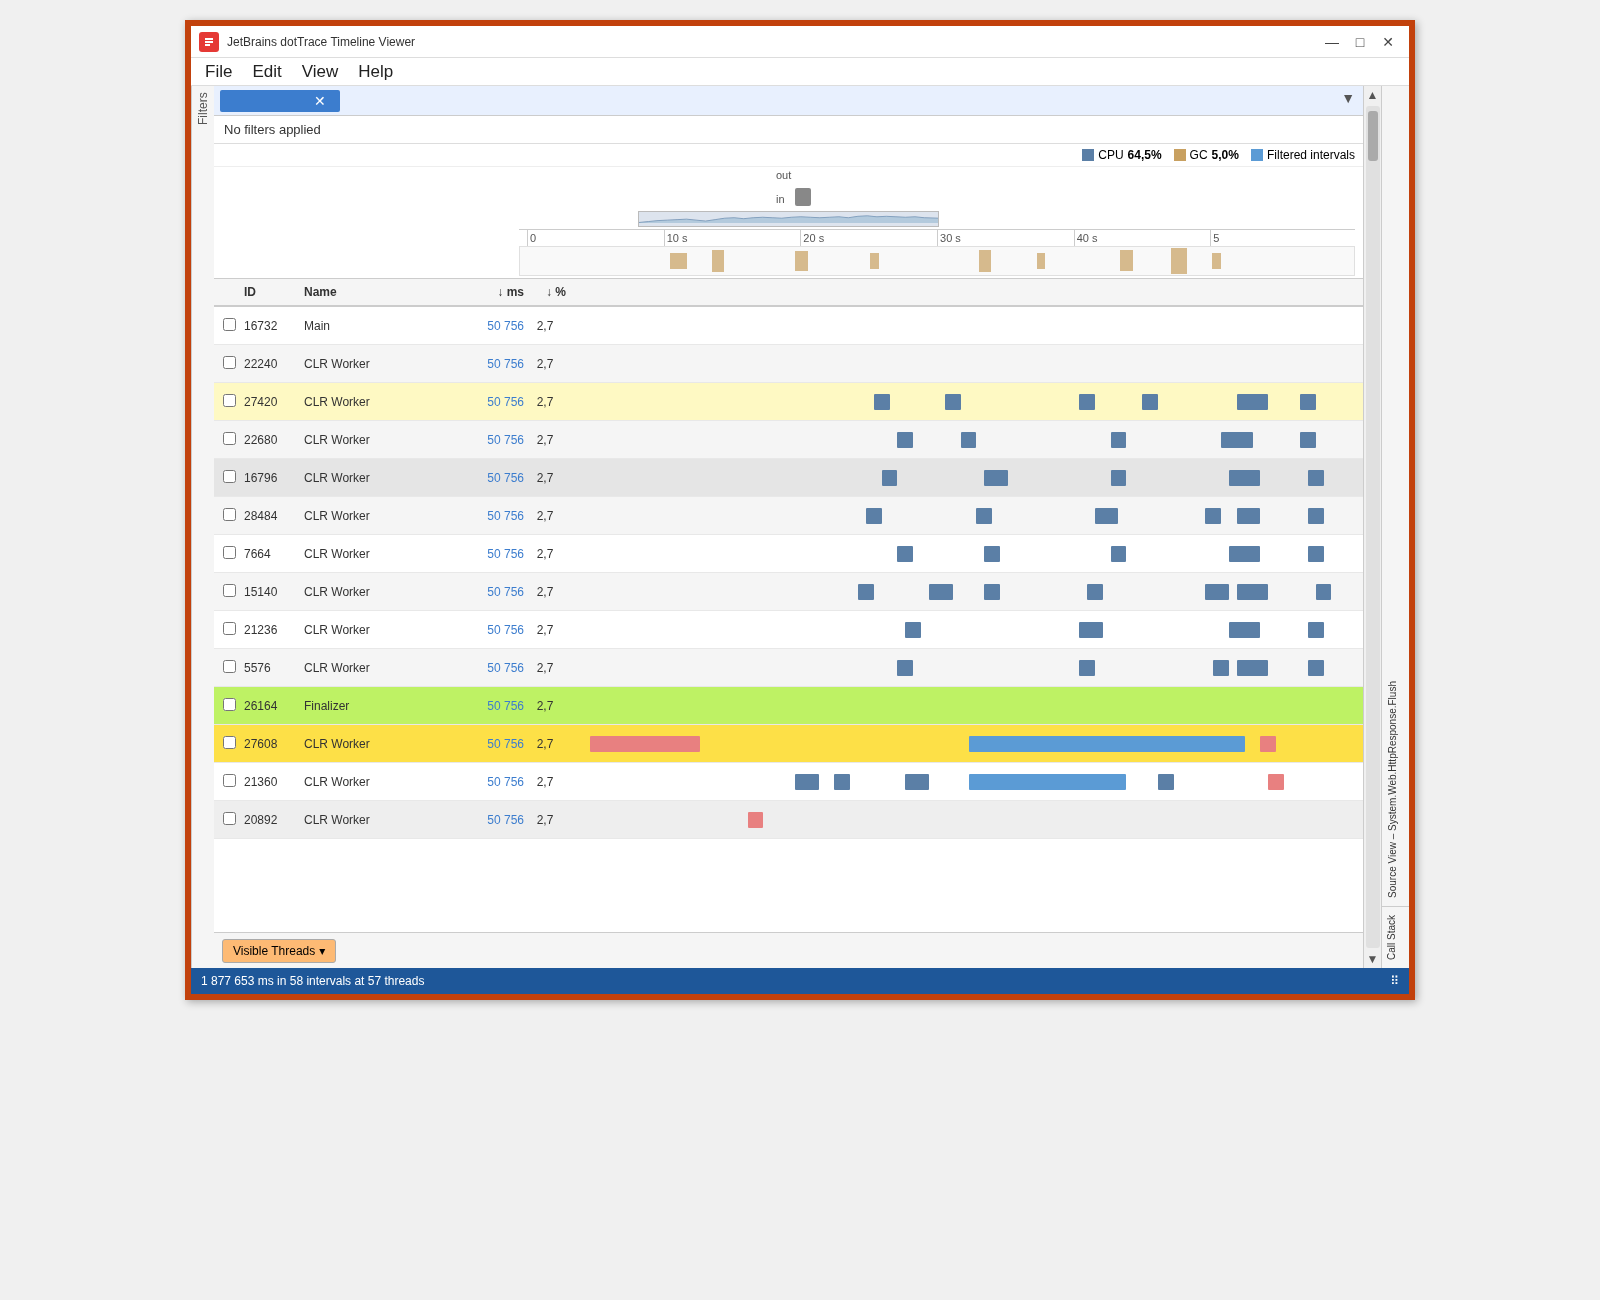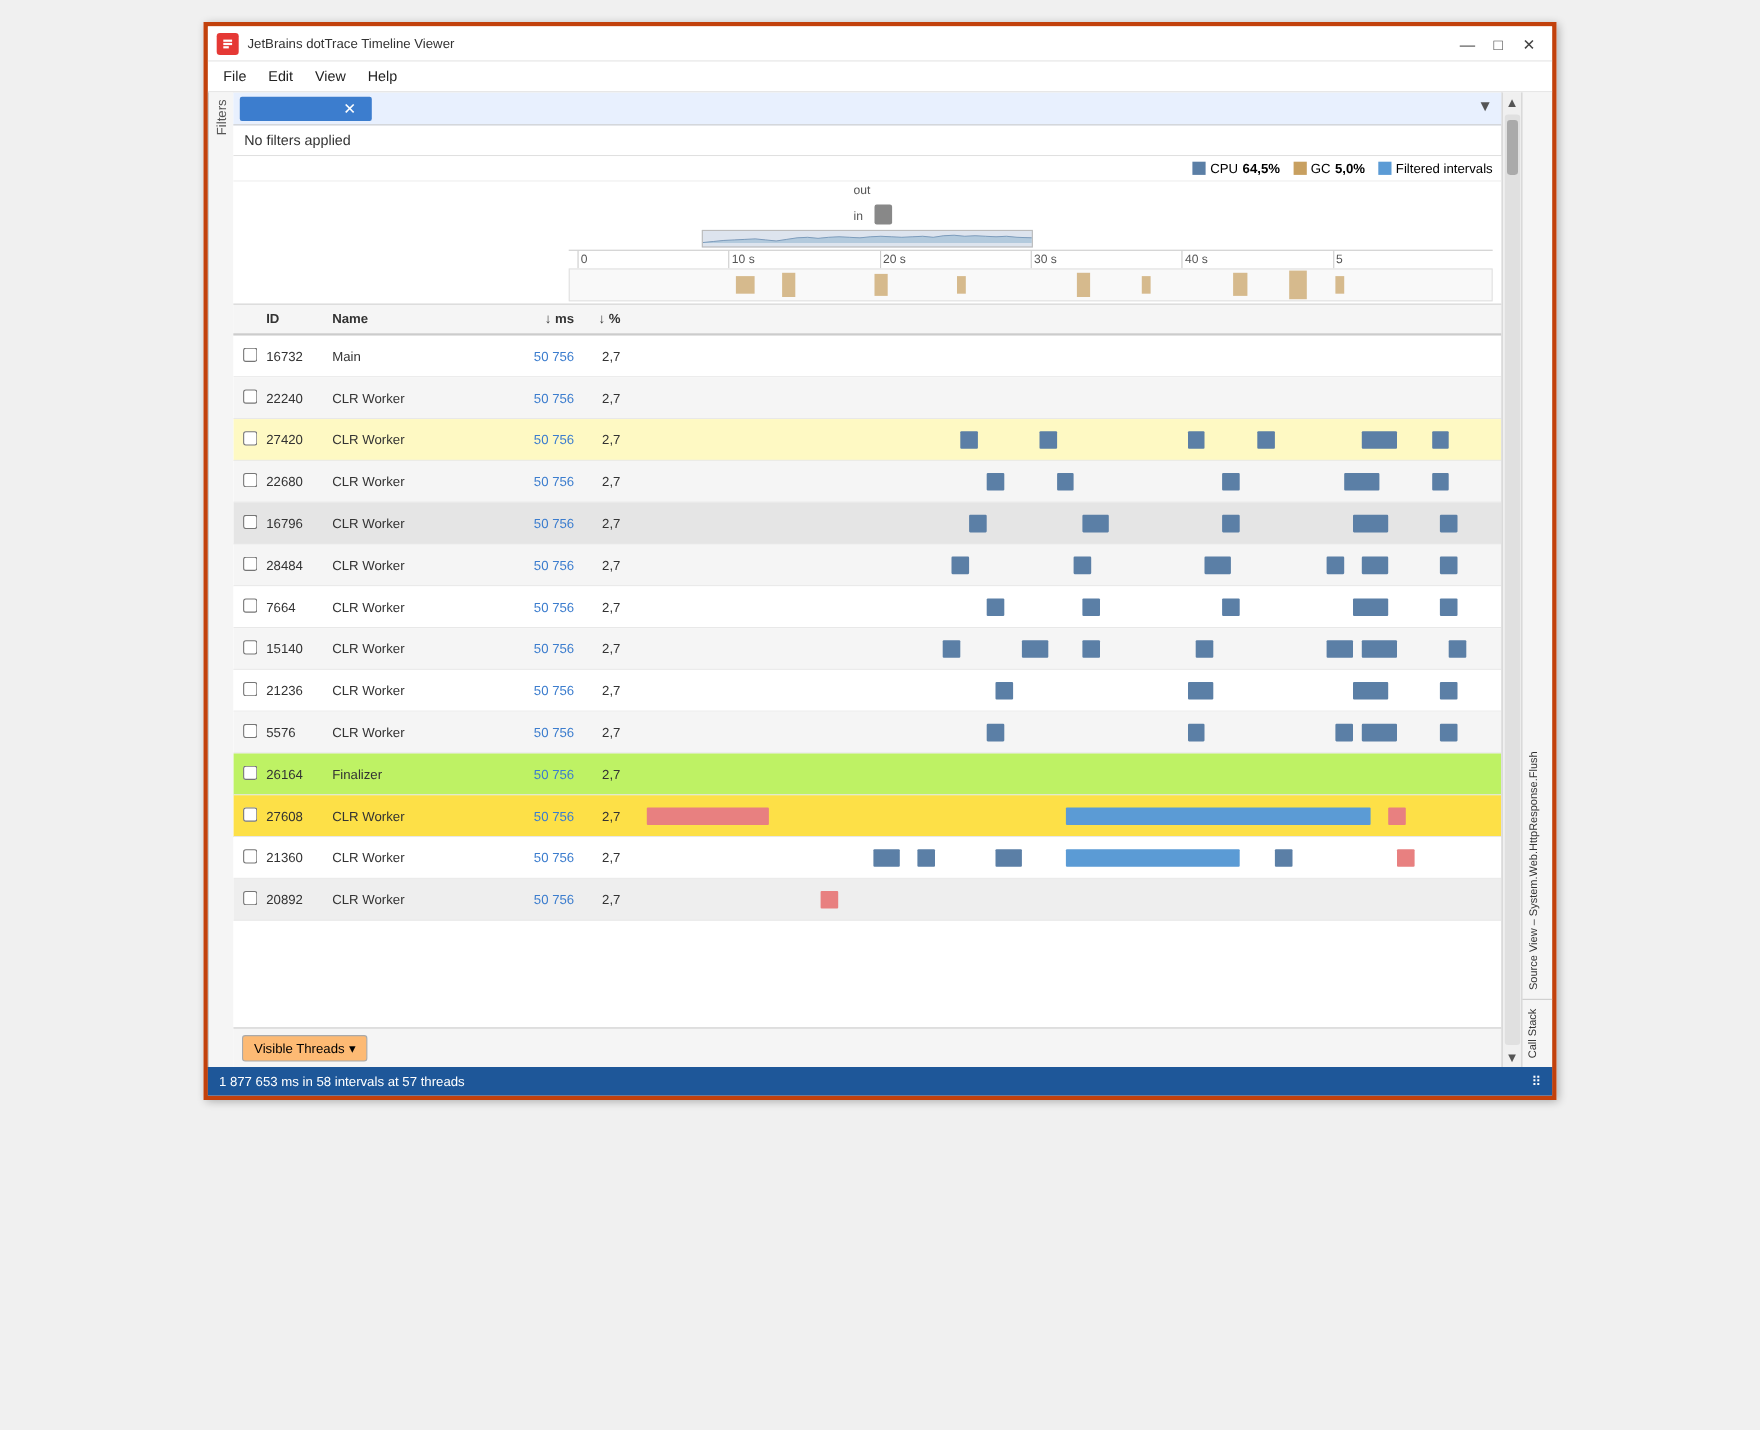--- a/index.html
+++ b/index.html
@@ -1,29 +1,29 @@
 <!DOCTYPE html>
 <html><head>
   <meta charset="utf-8">
   <style>
     * { box-sizing: border-box; margin: 0; padding: 0; }
     body { font-family: 'Segoe UI', Arial, sans-serif; font-size: 12px; background: #f0f0f0; width: 1600px; height: 1300px; overflow: hidden; }
 
-    .window { width: 1230px; height: 980px; background: #fff; border: 4px solid #c2410c; position: relative; margin: 20px auto; box-shadow: 2px 2px 8px rgba(0,0,0,0.3); }
+    .window { width: 1230px; height: 980px; background: #fff; border: 6px solid #c2410c; position: relative; margin: 20px auto; box-shadow: 2px 2px 8px rgba(0,0,0,0.3); }
 
     
     .title-bar { background: #fff; height: 32px; display: flex; align-items: center; padding: 0 8px; border-bottom: 1px solid #ddd; }
     .title-icon { width: 20px; height: 20px; background: #e53935; border-radius: 3px; margin-right: 8px; display: flex; align-items: center; justify-content: center; }
     .title-text { flex: 1; font-size: 12px; color: #333; }
     .window-controls { display: flex; gap: 2px; }
     .win-btn { width: 26px; height: 22px; border: none; background: transparent; cursor: pointer; font-size: 14px; color: #444; display: flex; align-items: center; justify-content: center; }
 
     
     .menu-bar { height: 28px; display: flex; align-items: center; padding: 0 4px; border-bottom: 1px solid #ddd; background: #fff; }
-    .menu-item { padding: 4px 10px; cursor: pointer; font-size: 13px; color: #222; }
+    .menu-item { padding: 4px 10px; cursor: pointer; font-size: 17px; color: #222; }
 
     
     .main-area { display: flex; height: calc(100% - 60px - 26px); }
 
     
     .left-sidebar { writing-mode: vertical-rl; transform: rotate(180deg); font-size: 12px; color: #555; padding: 6px 4px; border-right: 1px solid #ccc; background: #f5f5f5; display: flex; align-items: center; justify-content: flex-end; min-width: 22px; }
 
     
     .center-content { flex: 1; display: flex; flex-direction: column; overflow: hidden; }
 
@@ -63,21 +63,21 @@
     .th-pct { width: 50px; text-align: right; font-weight: 600; color: #333; cursor: pointer; padding-right: 8px; }
     .th-timeline { flex: 1; }
 
     .thread-row { display: flex; align-items: center; height: 38px; border-bottom: 1px solid #e8e8e8; }
     .thread-row:nth-child(even) { background: #f9f9f9; }
     .tr-check { width: 30px; text-align: center; }
     .tr-check input { cursor: pointer; }
     .tr-id { width: 60px; font-size: 12px; color: #333; }
     .tr-name { width: 140px; font-size: 12px; color: #333; }
     .tr-ms { width: 80px; text-align: right; font-size: 12px; color: #3c7dce; }
-    .tr-pct { width: 50px; text-align: right; font-size: 12px; color: #333; padding-right: 8px; }
+    .tr-pct { width: 50px; text-align: center; font-size: 12px; color: #333; padding-right: 8px; }
     .tr-timeline { flex: 1; height: 28px; position: relative; overflow: hidden; background: transparent; }
 
     
     .tl-bar { position: absolute; height: 16px; top: 6px; border-radius: 1px; }
 
     
     .status-bar { height: 26px; background: #1e5799; color: #fff; display: flex; align-items: center; padding: 0 10px; font-size: 12px; justify-content: space-between; }
 
     
     .bottom-bar { height: 36px; background: #f5f5f5; border-top: 1px solid #ccc; display: flex; align-items: center; padding: 0 8px; }

